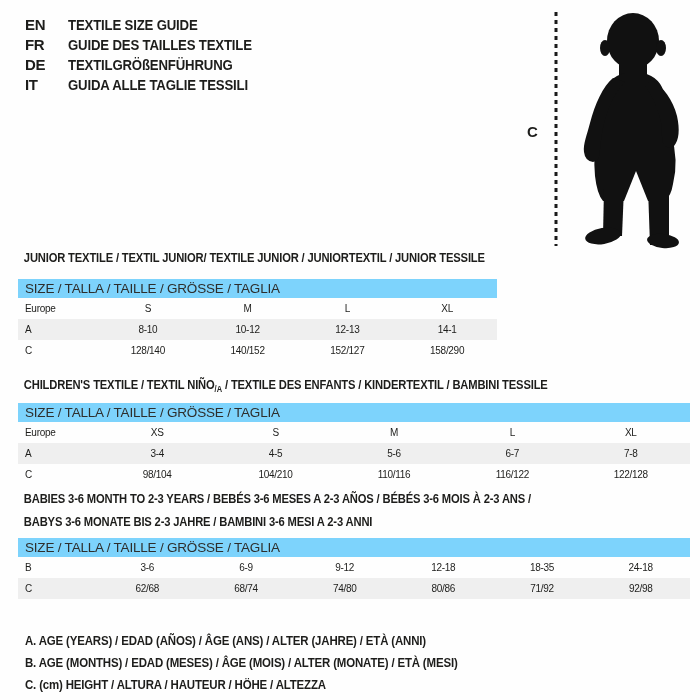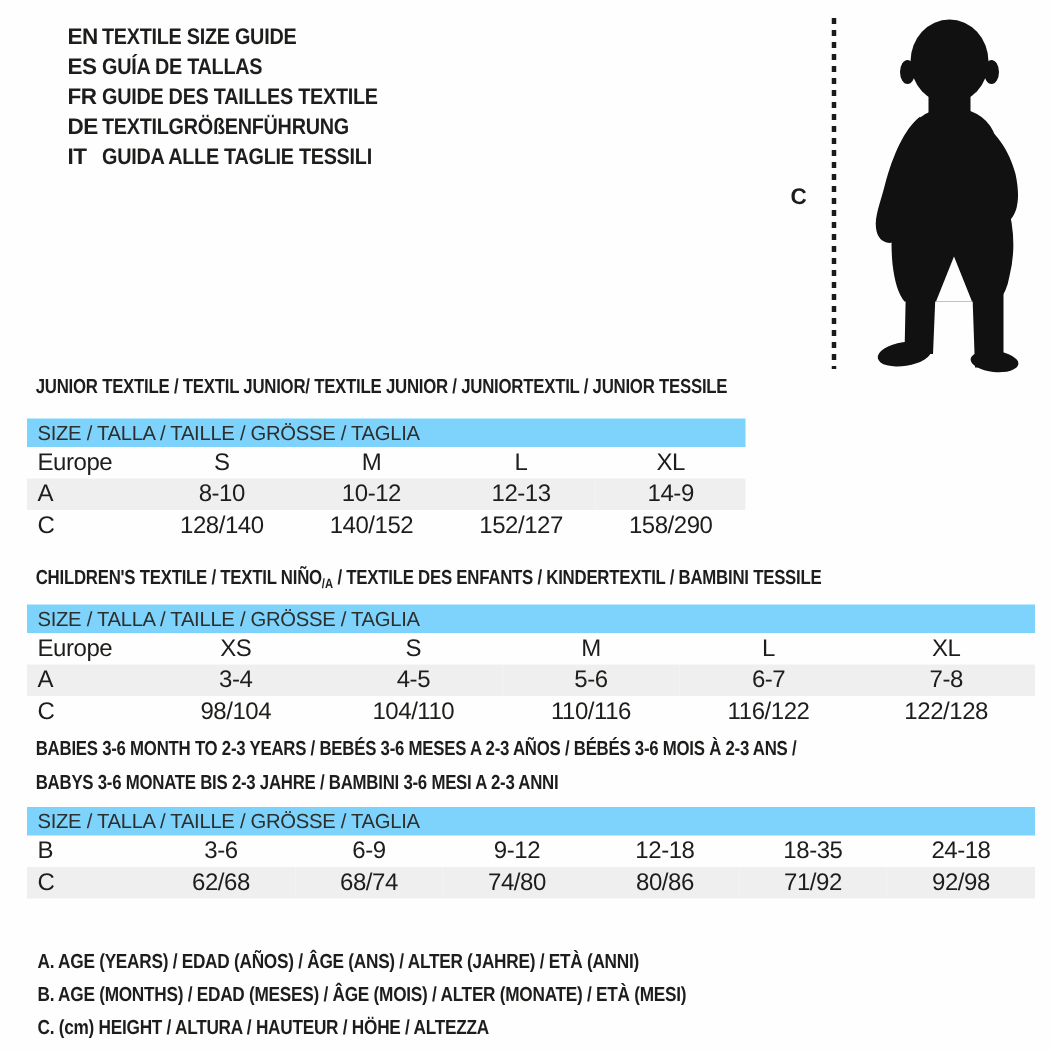--- a/index.html
+++ b/index.html
@@ -3,21 +3,21 @@
 <meta charset="utf-8">
 <style>
   * { margin:0; padding:0; box-sizing:border-box; }
   html,body { background:#ffffff; }
   body { font-family:"Liberation Sans", sans-serif; color:#1d1d1b; }
   .canvas { position:relative; width:700px; height:700px; background:#fefefe; overflow:hidden; }
 
   
   .lang-block { position:absolute; top:15px; left:25px; }
   .lang-row { display:grid; grid-template-columns:43px auto; line-height:20px; }
-  .lang-code { font-weight:bold; font-size:15px; letter-spacing:-0.3px;margin-left:20px; }
+  .lang-code { font-weight:bold; font-size:15px; letter-spacing:-0.3px; }
   .lang-title { font-weight:bold; font-size:15px; letter-spacing:-0.2px; white-space:nowrap;
                 transform:scaleX(0.88); transform-origin:left center; }
 
   
   .figure { position:absolute; top:8px; left:527px; width:173px; height:242px; }
   .figure-label { position:absolute; left:0; top:115px; font-weight:bold; font-size:15px; }
   .figure svg { position:absolute; left:22px; top:0; }
 
   
   .tbl-block { position:absolute; left:18px; }
@@ -30,42 +30,38 @@
   .t2 .tbl-title { margin-bottom:9px; }
   .t3 .tbl-title2line { margin-bottom:5px; }
   .tbl-title2line div { font-weight:bold; font-size:13.5px; letter-spacing:-0.2px; white-space:nowrap;
                         transform:scaleX(0.83); transform-origin:left center; line-height:23px; padding-left:7px; }
   .sub { font-size:9px; vertical-align:-3px; letter-spacing:0; }
 
   table { width:100%; border-collapse:collapse; table-layout:fixed; }
   col.label-col { width:80px; }
   thead th { background:#7dd3fc; font-weight:400; font-size:13.5px; text-align:left;
              padding:2px 0 2px 7px; letter-spacing:-0.2px; color:#2e2e2c; height:18px; white-space:nowrap; }
-  tbody td { font-size:16px; text-align:center; height:21px; padding:0; letter-spacing:-0.3px; }
+  tbody td { font-size:10px; text-align:center; height:21px; padding:0; letter-spacing:-0.3px; }
   tbody td.row-label { text-align:left; padding-left:7px; }
   tbody tr:nth-child(even) td { background:#efefef; }
 
   
   .footnotes { position:absolute; top:630px; left:25px; }
   .footnote { font-weight:bold; font-size:13.5px; letter-spacing:-0.2px; line-height:22px; white-space:nowrap;
               transform:scaleX(0.85); transform-origin:left center; }
 </style>
 </head>
 <body>
 
 <div class="canvas">
 
   <div class="lang-block">
     <div class="lang-row">
       <span class="lang-code">EN</span>
       <span class="lang-title">TEXTILE SIZE GUIDE</span>
-    </div>
-    <div class="lang-row">
-      <span class="lang-code">ES</span>
-      <span class="lang-title">GUÍA DE TALLAS</span>
     </div>
     <div class="lang-row">
       <span class="lang-code">FR</span>
       <span class="lang-title">GUIDE DES TAILLES TEXTILE</span>
     </div>
     <div class="lang-row">
       <span class="lang-code">DE</span>
       <span class="lang-title">TEXTILGRÖßENFÜHRUNG</span>
     </div>
     <div class="lang-row">
@@ -117,21 +113,21 @@
           <td>S</td>
           <td>M</td>
           <td>L</td>
           <td>XL</td>
         </tr>
         <tr>
           <td class="row-label">A</td>
           <td>8-10</td>
           <td>10-12</td>
           <td>12-13</td>
-          <td>14-9</td>
+          <td>14-1</td>
         </tr>
         <tr>
           <td class="row-label">C</td>
           <td>128/140</td>
           <td>140/152</td>
           <td>152/127</td>
           <td>158/290</td>
         </tr>
       </tbody>
     </table>
@@ -166,21 +162,21 @@
           <td class="row-label">A</td>
           <td>3-4</td>
           <td>4-5</td>
           <td>5-6</td>
           <td>6-7</td>
           <td>7-8</td>
         </tr>
         <tr>
           <td class="row-label">C</td>
           <td>98/104</td>
-          <td>104/110</td>
+          <td>104/210</td>
           <td>110/116</td>
           <td>116/122</td>
           <td>122/128</td>
         </tr>
       </tbody>
     </table>
   </div>
 
   <div class="tbl-block t3">
     <div class="tbl-title2line">

